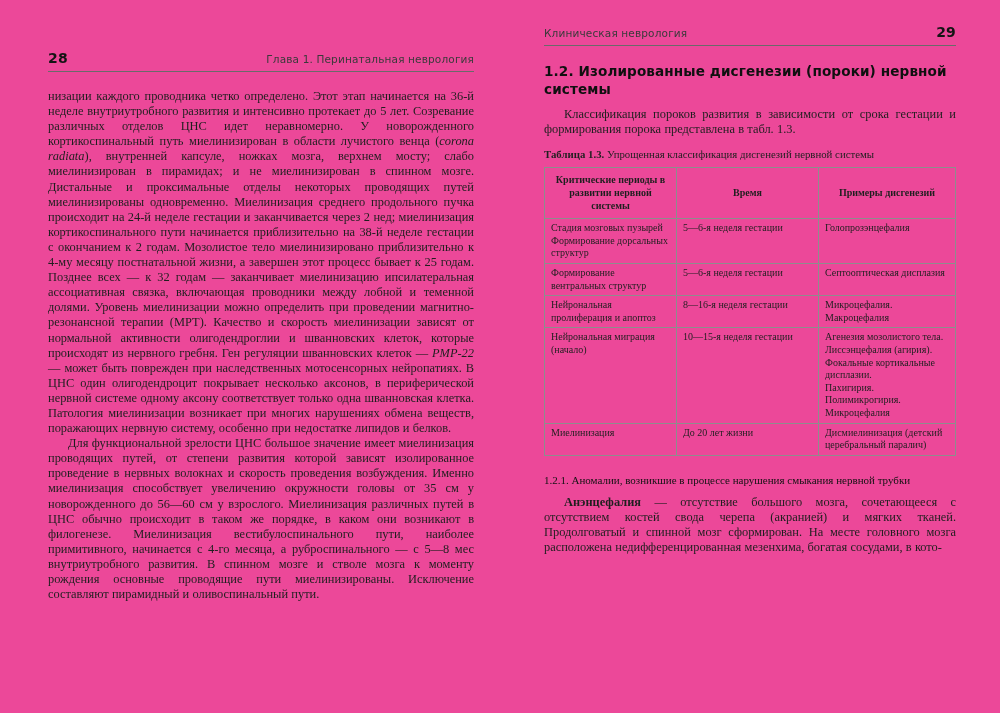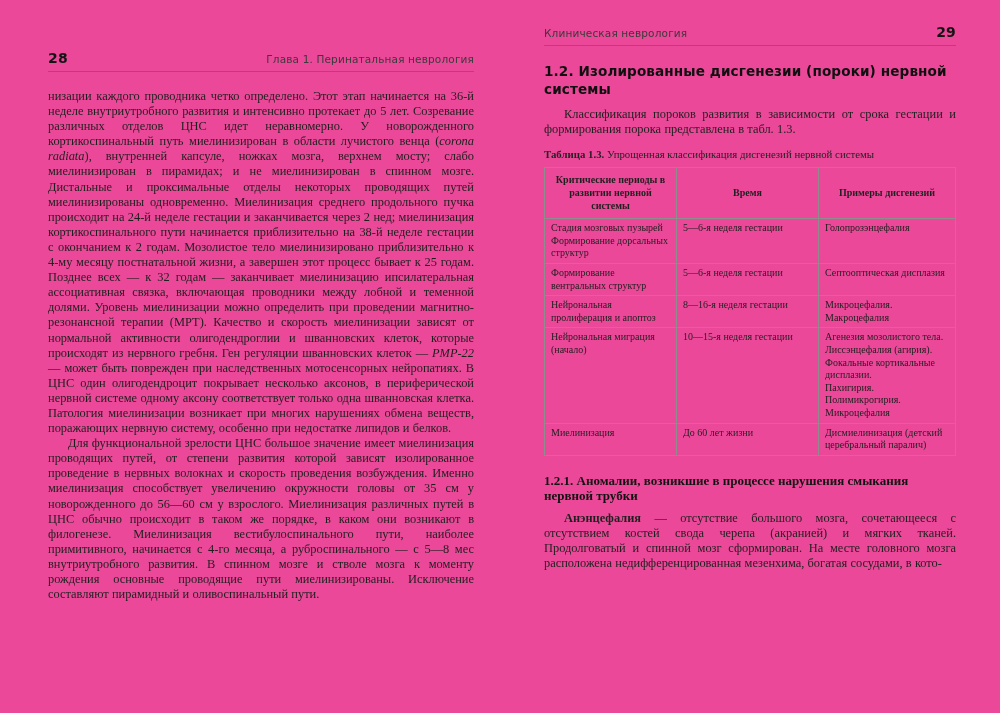--- a/index.html
+++ b/index.html
@@ -69,22 +69,22 @@
     font-family:"DejaVu Sans", sans-serif;
     font-size:13.6px;
     font-weight:bold;
     line-height:17.5px;
     margin:0 0 9px 0;
     color:#101010;
     letter-spacing:.1px;
   }
   h3.subsec{
     font-family:"Liberation Serif", serif;
-    font-size:13px;
-    font-weight:bold;
+    font-size:11px;
+    font-weight:normal;
     line-height:15.5px;
     margin:17px 0 7px 0;
     color:#121212;
   }
 
   
   .tbl-caption{
     font-size:10.8px;
     line-height:13px;
     margin:11px 0 6px 0;
@@ -218,21 +218,21 @@
               <span class="ln">Пахигирия.</span>
               <span class="ln">Полимикрогирия.</span>
               <span class="ln">Микроцефалия</span>
             </td>
           </tr>
           <tr>
             <td class="cell">
               <span class="ln">Миелинизация</span>
             </td>
             <td class="cell">
-              <span class="ln">До 60 лет жизни</span>
+              <span class="ln">До 20 лет жизни</span>
             </td>
             <td class="cell">
               <span class="ln">Дисмиелинизация (детский церебральный паралич)</span>
             </td>
           </tr>
         </tbody>
     </table>
 
     <h3 class="subsec">
       <span class="ln">1.2.1. Аномалии, возникшие в процессе нарушения смыкания</span>

